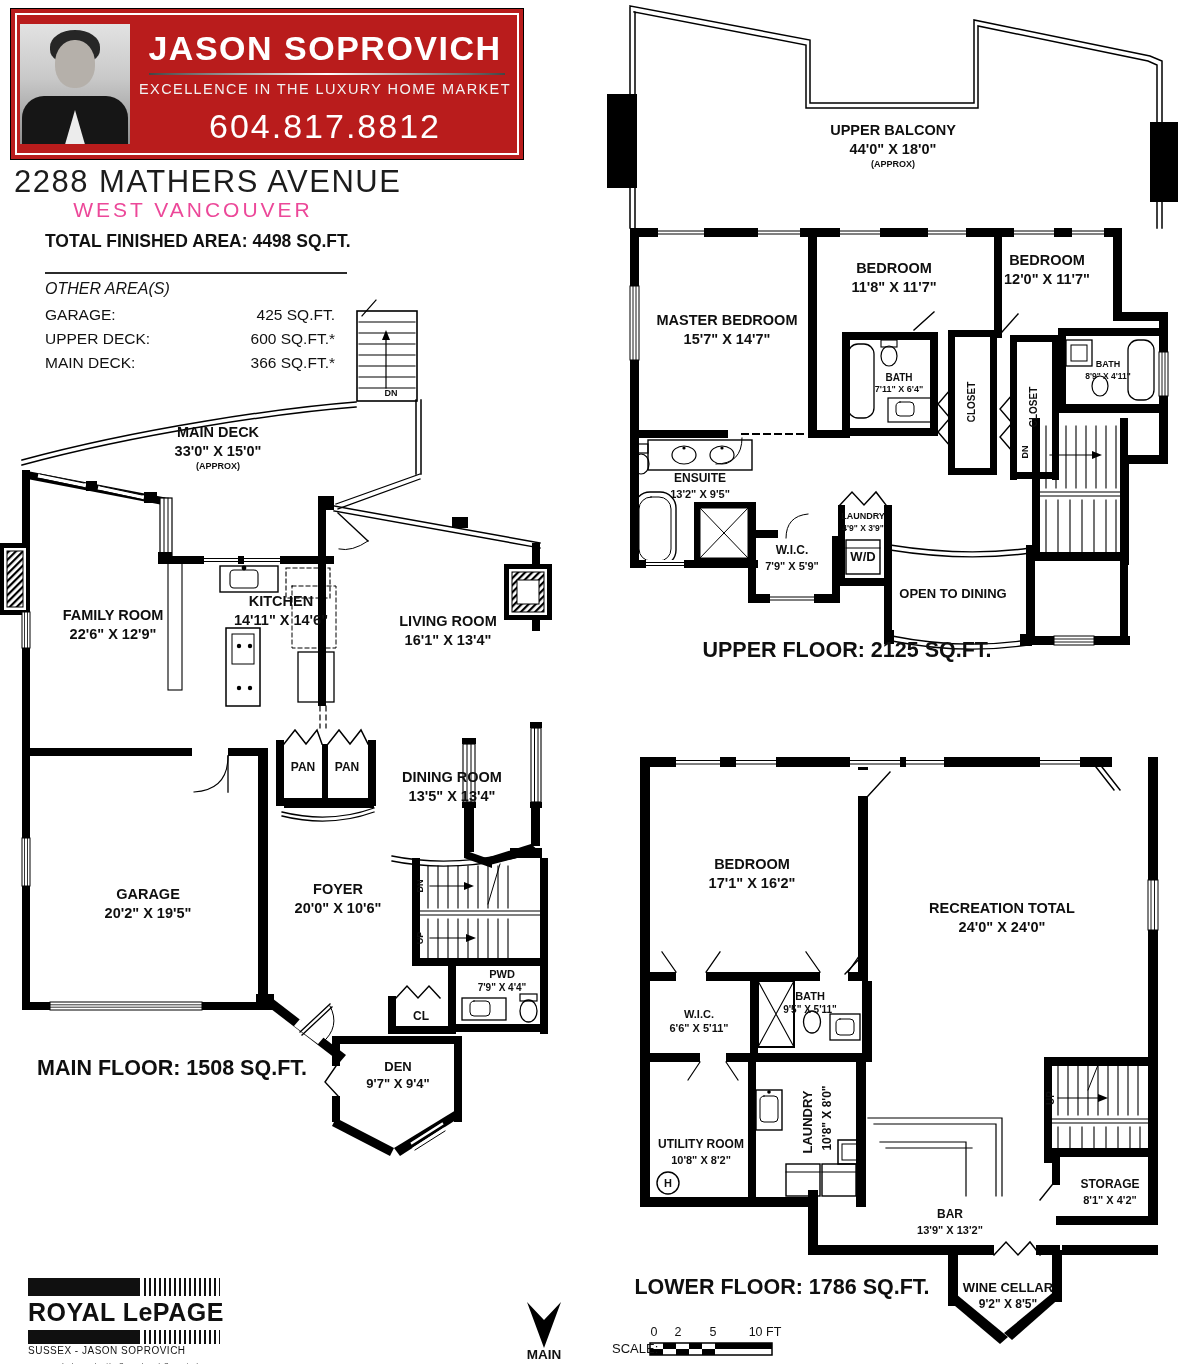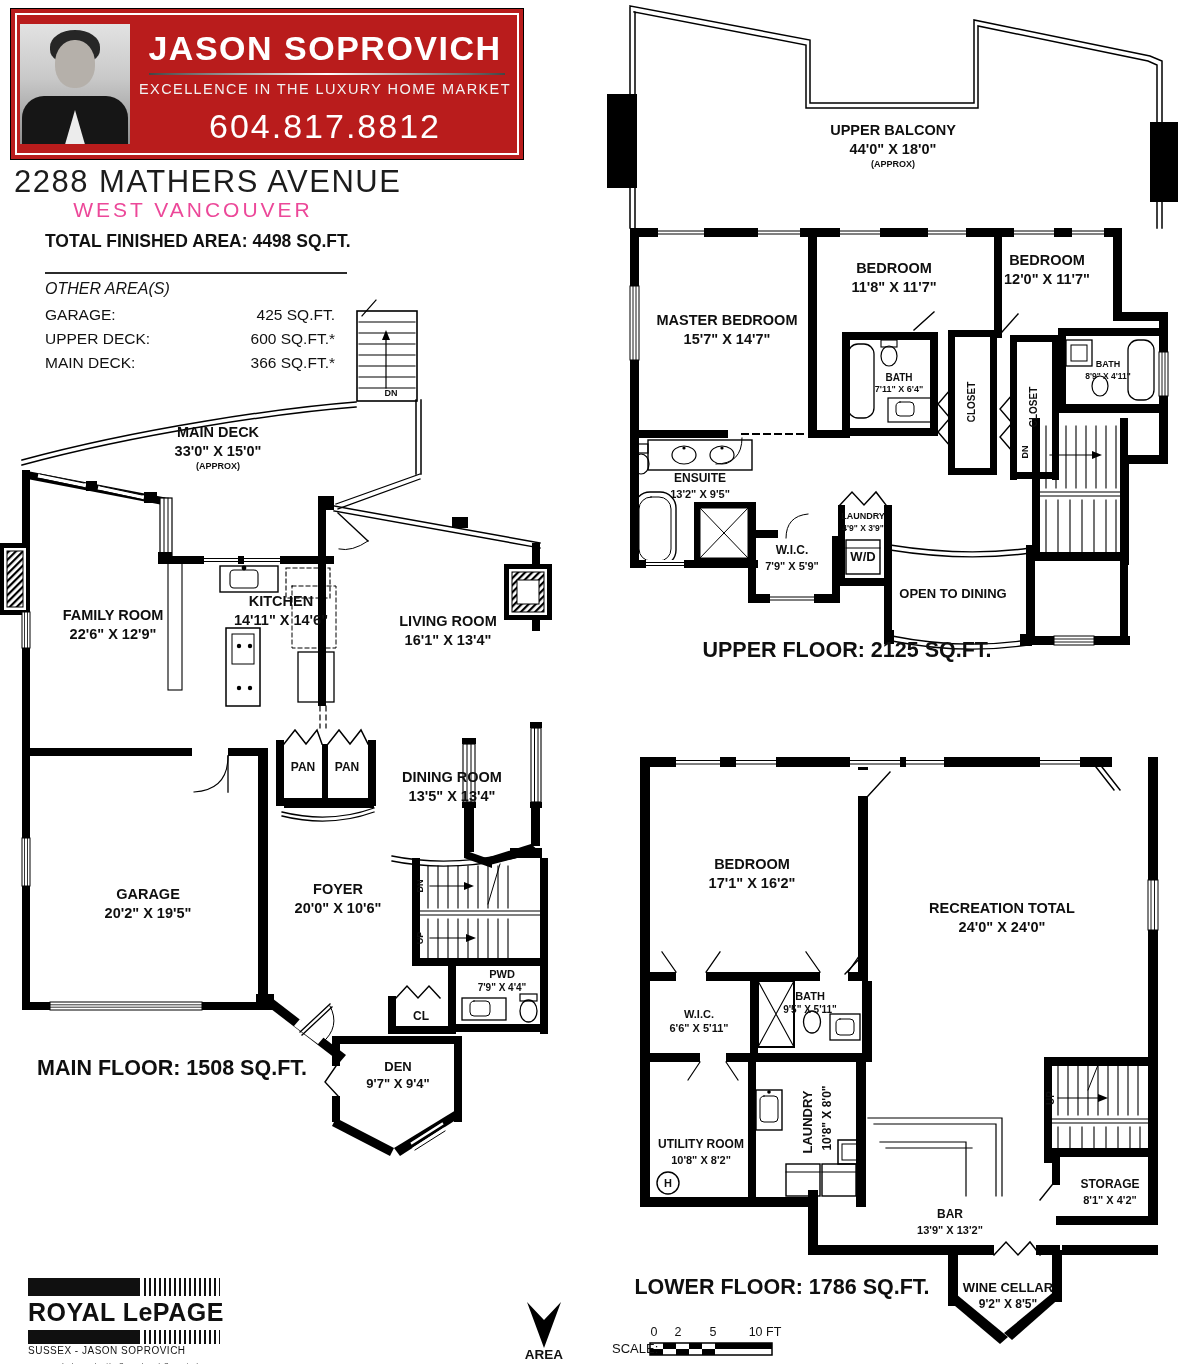--- a/index.html
+++ b/index.html
@@ -581,18 +581,18 @@
 </div>
 <div class="lbl s21" style="left:782px;top:1288px">LOWER FLOOR: 1786 SQ.FT.</div>
 
 <div class="rlp-bar" style="left:28px;top:1278px;width:112px;height:18px"></div>
 <div class="rlp-stripes" style="left:144px;top:1278px;width:76px;height:18px"></div>
 <div class="rlp-name">ROYAL LePAGE</div>
 <div class="rlp-bar" style="left:28px;top:1330px;width:112px;height:14px"></div>
 <div class="rlp-stripes" style="left:144px;top:1330px;width:76px;height:14px"></div>
 <div class="rlp-office">SUSSEX - JASON SOPROVICH</div>
 <div class="rlp-legal">Independently Owned and Operated</div>
-<div class="north-lbl">AREA</div>
+<div class="north-lbl">MAIN</div>
 <div class="scale-lbl">SCALE:</div>
 <div class="tick" style="left:654px">0</div>
 <div class="tick" style="left:678px">2</div>
 <div class="tick" style="left:713px">5</div>
 <div class="tick" style="left:765px">10 FT</div>
 
 </body></html>

